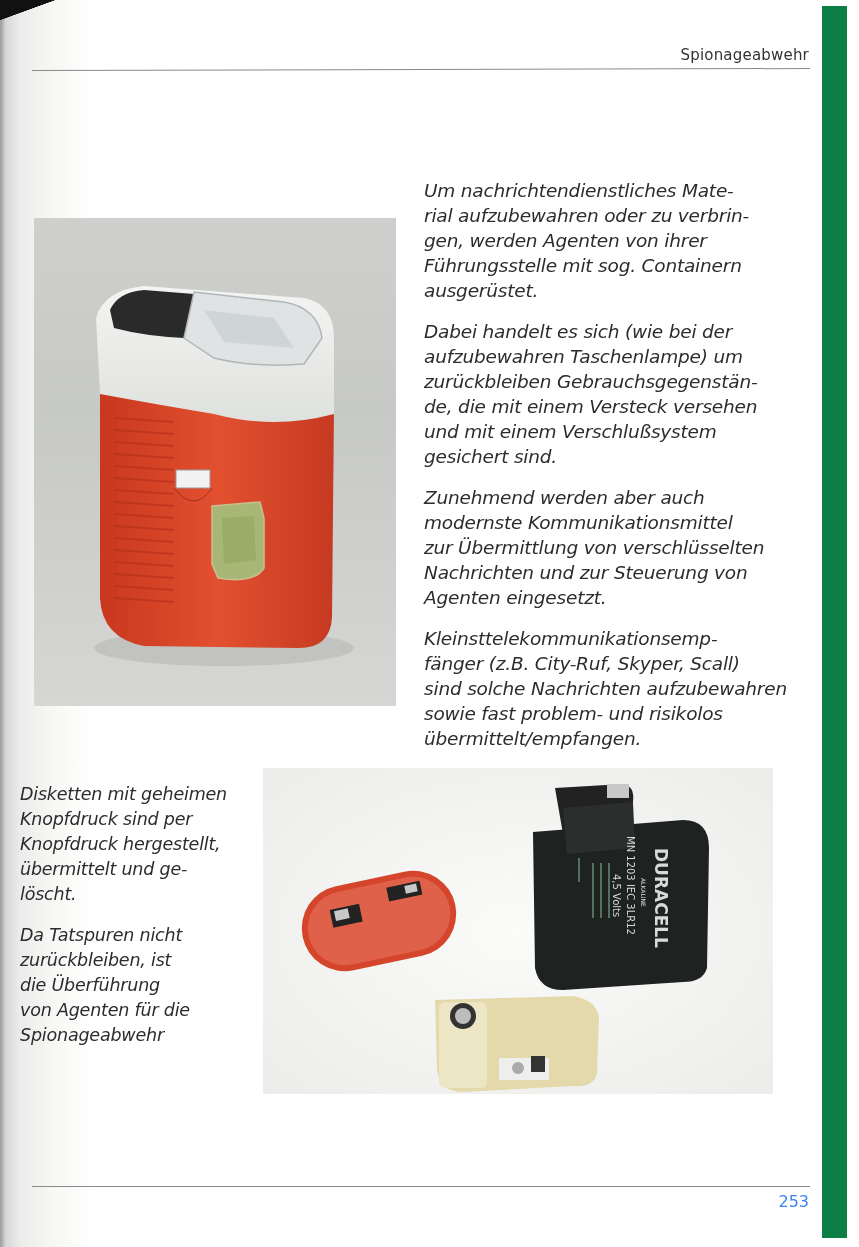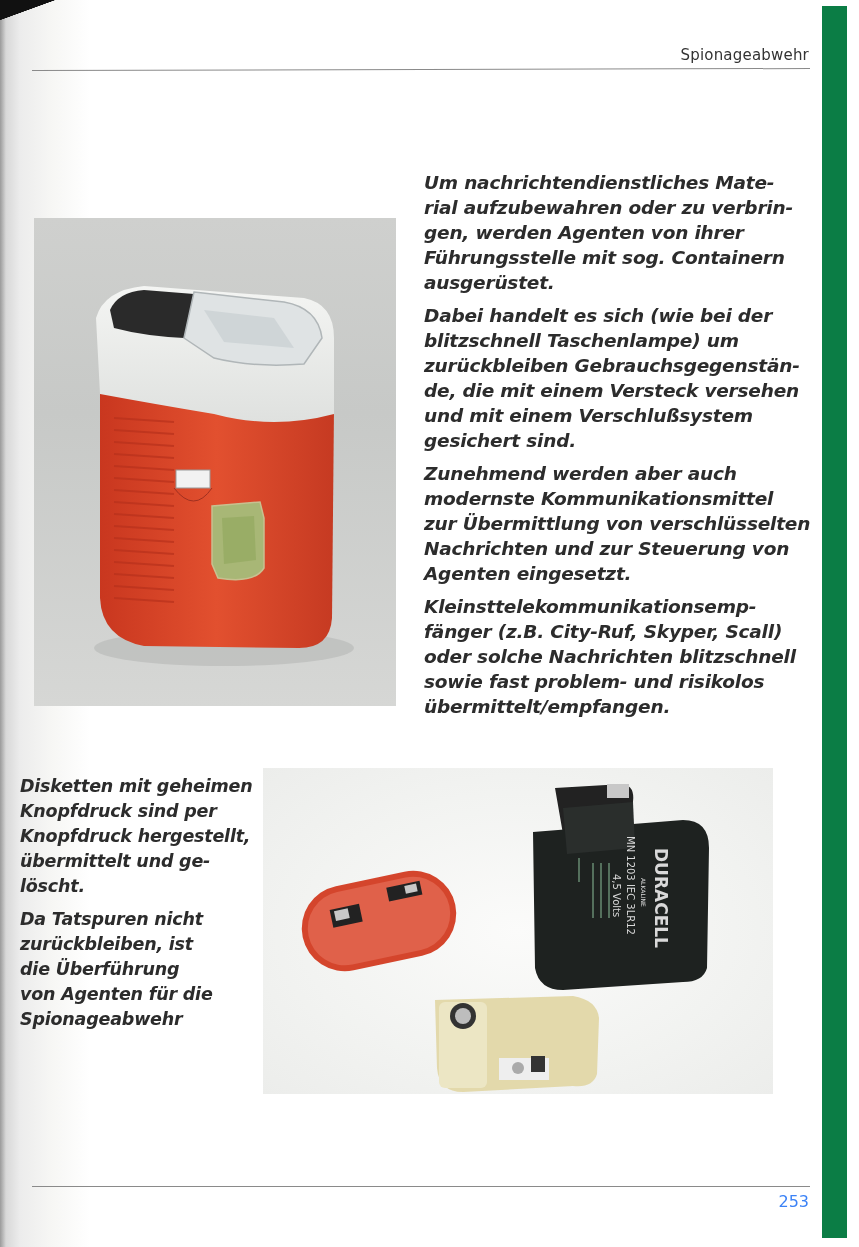--- a/index.html
+++ b/index.html
@@ -46,21 +46,21 @@
     background: linear-gradient(180deg, #cfd0ce 0%, #c7c9c7 40%, #d6d7d5 100%);
   }
   .photo-battery {
     left: 263px; top: 768px; width: 510px; height: 326px;
     background: radial-gradient(ellipse at 50% 50%, #fbfbfa 0%, #f2f3f1 60%, #ecedeb 100%);
   }
   .caption {
     position: absolute; font-style: italic; font-size: 18.5px; line-height: 25px;
     color: #2c2c2c; font-family: "DejaVu Sans", sans-serif; letter-spacing: -0.2px;
   }
-  .caption p { margin: 8px 0 7px 0; font-weight: bold; }
+  .caption p { margin: 16px 0 7px 0; }
   .caption-right { left: 424px; top: 162px; width: 340px; }
   .caption-left { left: 20px; top: 766px; width: 232px; font-size: 17.5px; }
   .line { display: block; white-space: nowrap; }
 </style>
 </head>
 <body>
 
 <div class="spine"></div>
 <div class="corner-top"></div>
 <div class="green-bar"></div>
@@ -123,37 +123,37 @@
 <div class="caption caption-right">
   <p>
     <span class="line">Um nachrichtendienstliches Mate-</span>
     <span class="line">rial aufzubewahren oder zu verbrin-</span>
     <span class="line">gen, werden Agenten von ihrer</span>
     <span class="line">Führungsstelle mit sog. Containern</span>
     <span class="line">ausgerüstet.</span>
   </p>
   <p>
     <span class="line">Dabei handelt es sich (wie bei der</span>
-    <span class="line">blitzschnell Taschenlampe) um</span>
+    <span class="line">aufzubewahren Taschenlampe) um</span>
     <span class="line">zurückbleiben Gebrauchsgegenstän-</span>
     <span class="line">de, die mit einem Versteck versehen</span>
     <span class="line">und mit einem Verschlußsystem</span>
     <span class="line">gesichert sind.</span>
   </p>
   <p>
     <span class="line">Zunehmend werden aber auch</span>
     <span class="line">modernste Kommunikationsmittel</span>
     <span class="line">zur Übermittlung von verschlüsselten</span>
     <span class="line">Nachrichten und zur Steuerung von</span>
     <span class="line">Agenten eingesetzt.</span>
   </p>
   <p>
     <span class="line">Kleinsttelekommunikationsemp-</span>
     <span class="line">fänger (z.B. City-Ruf, Skyper, Scall)</span>
-    <span class="line">oder solche Nachrichten blitzschnell</span>
+    <span class="line">sind solche Nachrichten aufzubewahren</span>
     <span class="line">sowie fast problem- und risikolos</span>
     <span class="line">übermittelt/empfangen.</span>
   </p>
 </div>
 
 <div class="caption caption-left">
   <p>
     <span class="line">Disketten mit geheimen</span>
     <span class="line">Knopfdruck sind per</span>
     <span class="line">Knopfdruck hergestellt,</span>

